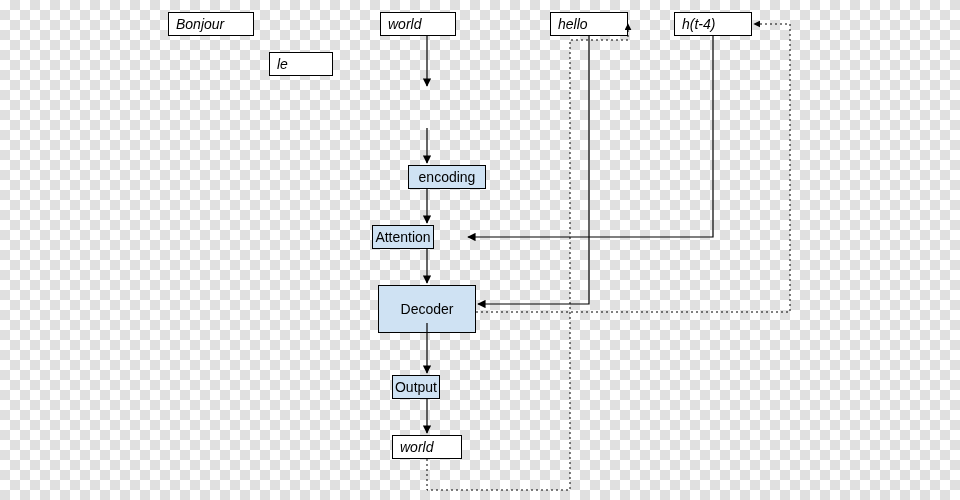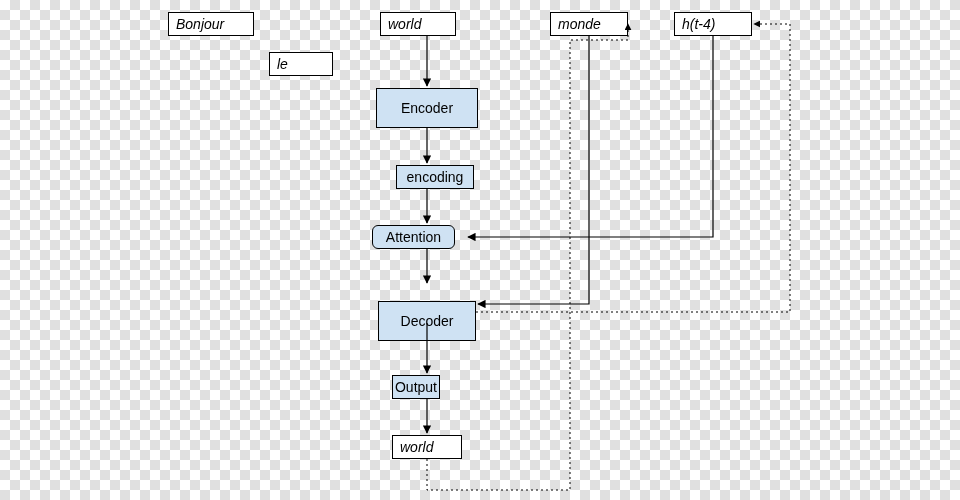--- a/index.html
+++ b/index.html
@@ -56,31 +56,30 @@
 <body>
 
 <div class="stage">
 
   <div class="box italic" style="left:168px; top:12px; width:86px;">Bonjour</div>
 
   <div class="box italic" style="left:269px; top:12px; width:64px;margin-top:40px;">le</div>
 
   <div class="box italic" style="left:380px; top:12px; width:76px;">world</div>
 
-  <div class="box italic" style="left:550px; top:12px; width:78px;">monde</div>
+  <div class="box italic" style="left:550px; top:12px; width:78px;">hello</div>
 
   <div class="box italic" style="left:674px; top:12px; width:78px;">h(t-4)</div>
 
-  <div class="box blue" style="left:376px; top:88px;  width:102px; height:40px;">Encoder</div>
 
-  <div class="box blue" style="left:396px; top:165px; width:78px;">encoding</div>
+  <div class="box blue" style="left:408px; top:165px; width:78px;">encoding</div>
 
-  <div class="box blue" style="left:372px; top:225px; width:83px;border-radius:6px;">Attention</div>
+  <div class="box blue" style="left:372px; top:225px; width:62px;">Attention</div>
 
-  <div class="box blue" style="left:378px; top:285px; width:98px; height:40px;margin-top:16px;">Decoder</div>
+  <div class="box blue" style="left:378px; top:285px; width:98px; height:48px;">Decoder</div>
 
   <div class="box blue" style="left:392px; top:375px; width:48px;">Output</div>
 
   <div class="box italic" style="left:392px; top:435px; width:70px;text-align:center;">world</div>
 
   <svg class="edges">
     <defs>
       <marker id="arr" viewBox="0 0 10 10" refX="9" refY="5" markerWidth="7" markerHeight="7" orient="auto-start-reverse">
         <path d="M 0 0 L 10 5 L 0 10 z" fill="#000"></path>
       </marker>

